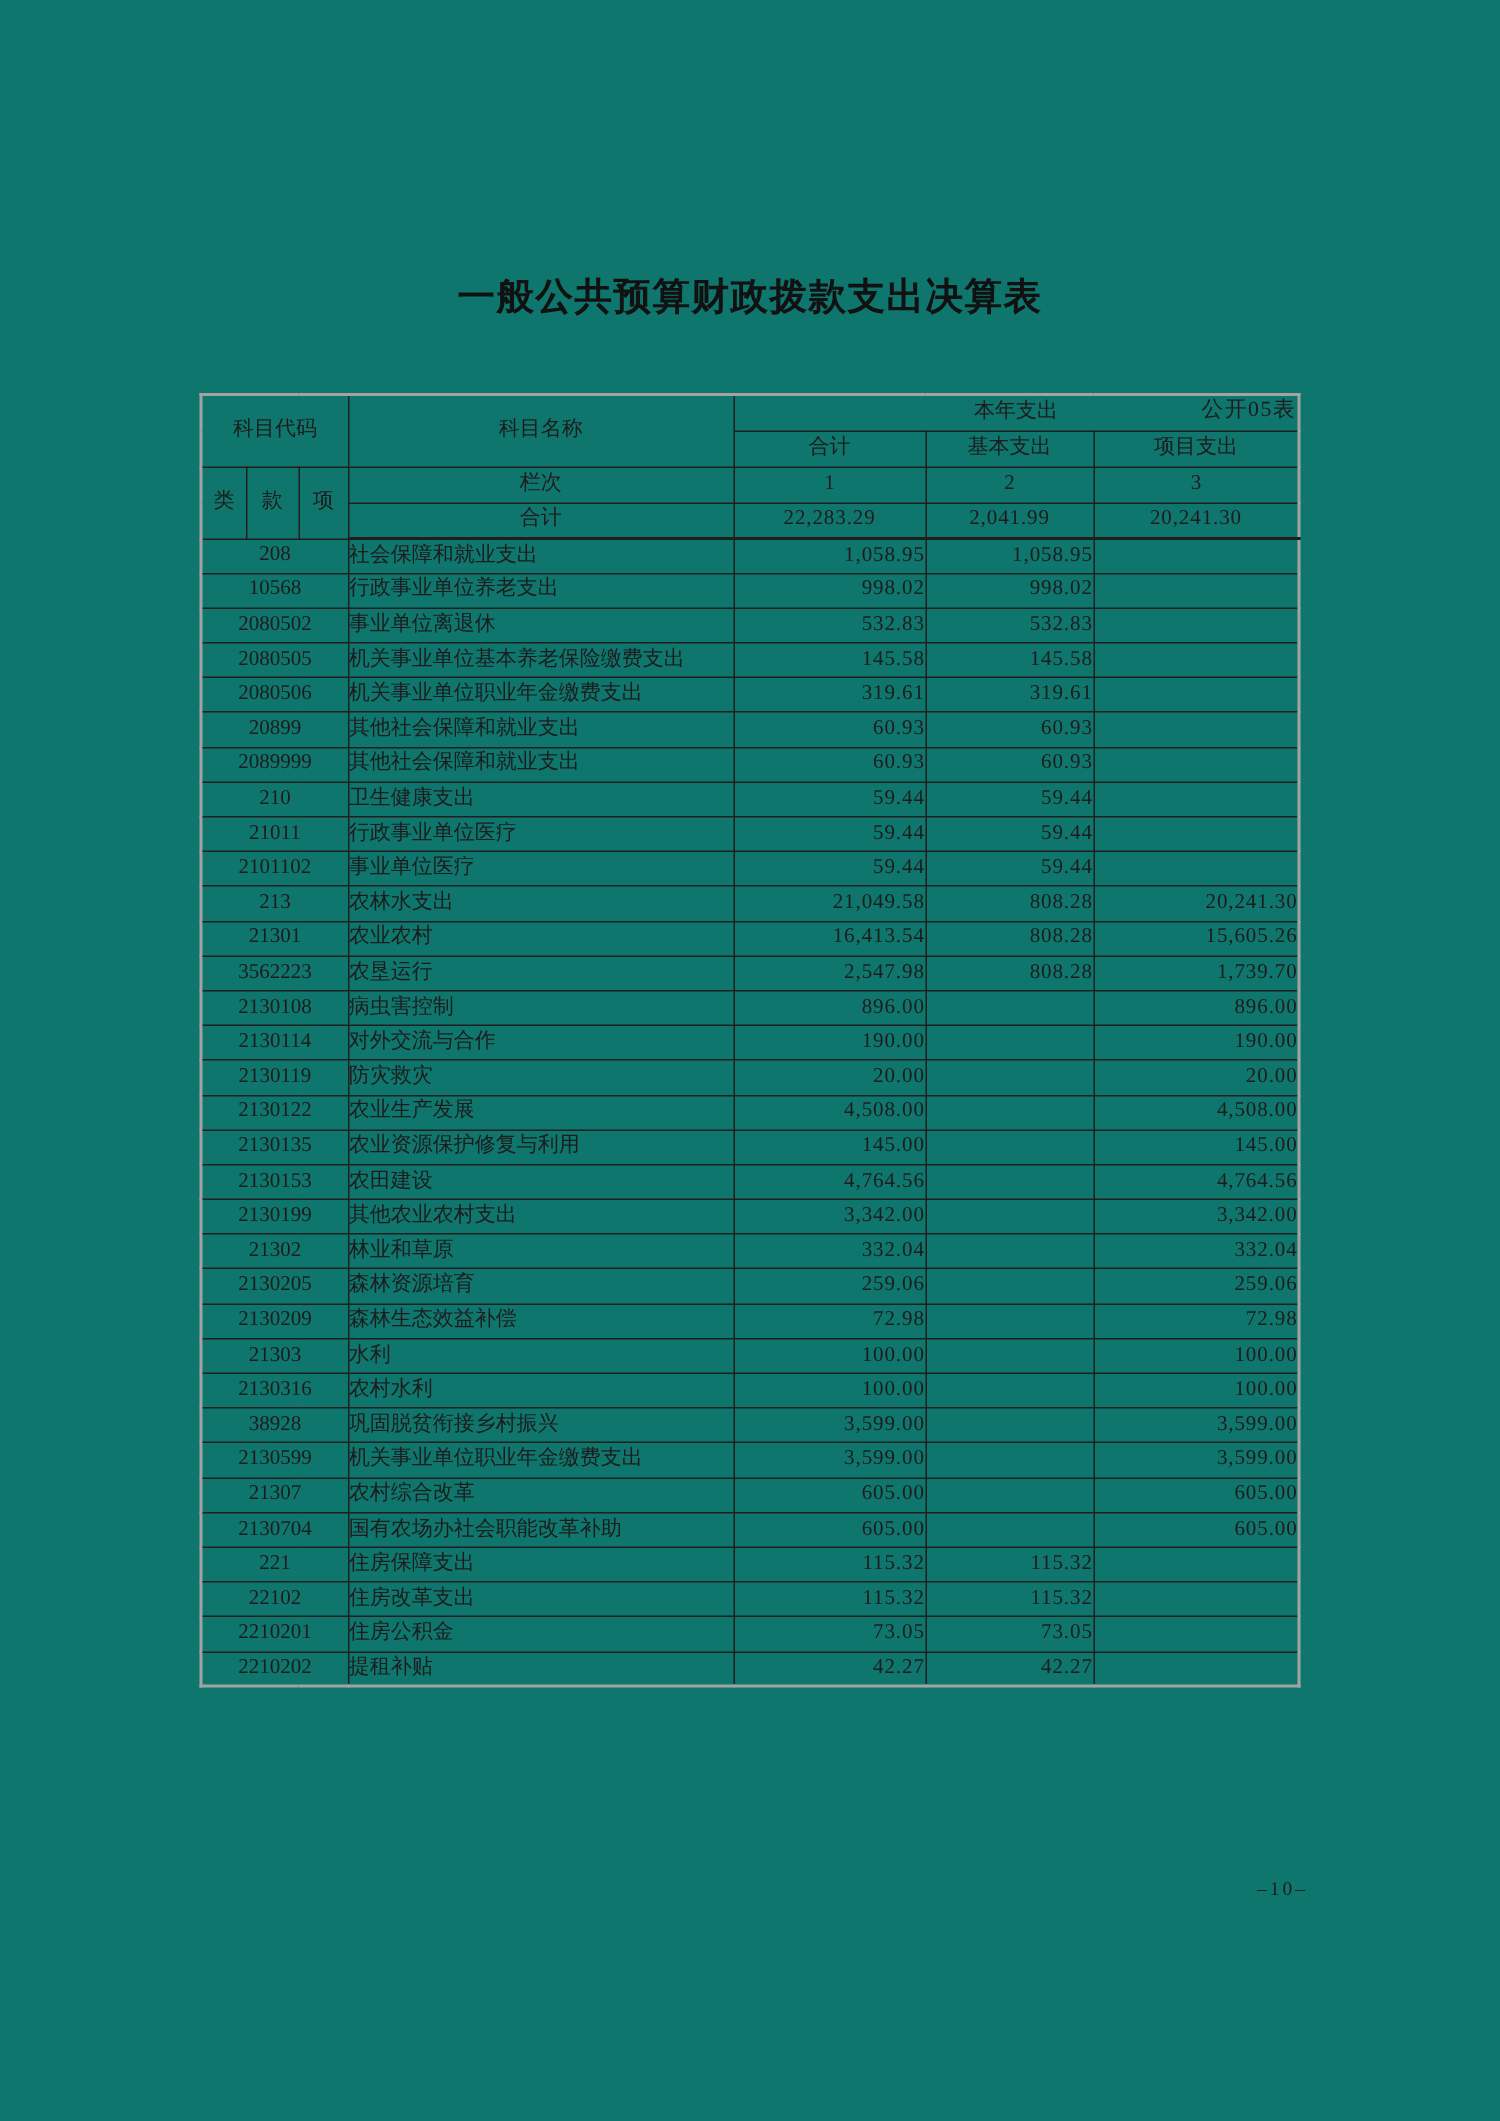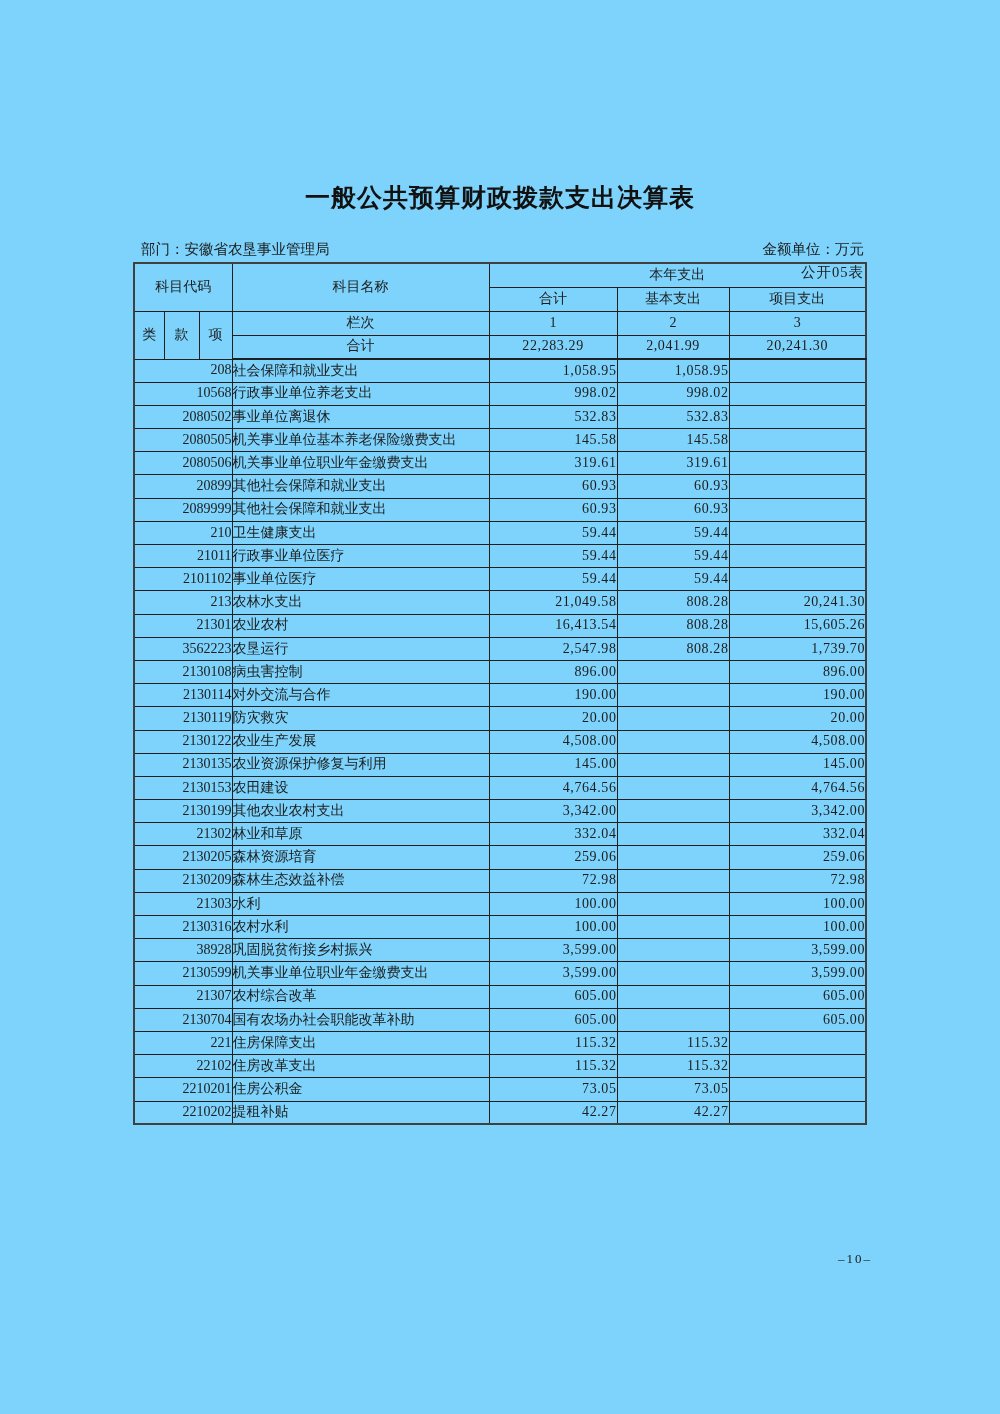--- a/index.html
+++ b/index.html
@@ -3,21 +3,21 @@
 <meta charset="utf-8">
 <style>
   * { margin: 0; padding: 0; box-sizing: border-box; }
   html, body { background: #ffffff; }
   body {
     width: 1000px; height: 1414px;
     position: relative;
     font-family: "Liberation Serif", "DejaVu Serif", serif;
     color: #1c1c1c;
   }
-  .page { position: absolute; inset: 0; background: #7dd3fc; }
+  .page { position: absolute; inset: 0; background: #0f766e; }
 
   .title {
     position: absolute;
     top: 181px; left: 0; width: 100%;
     text-align: center;
     font-family: "Liberation Sans", "DejaVu Sans", sans-serif;
     font-weight: bold;
     font-size: 25px;
     letter-spacing: 1px;
     color: #111;
@@ -48,26 +48,26 @@
     font-size: 14px;
     color: #1c1c1c;
   }
   table.fin td {
     border: 1px solid #1f1f1f;
     padding: 0;
     line-height: 1.05;
     overflow: hidden;
     white-space: nowrap;
   }
-  table.fin { border: 2px solid #404040; }
+  table.fin { border: 2px solid #a3a3a3; }
   table.fin thead td { height: 24px; text-align: center; vertical-align: middle; }
   table.fin thead tr.hdr-bottom td { border-bottom-width: 2px; }
   table.fin tbody td { height: 23.2px; vertical-align: middle; }
 
-  td.cell-code  { text-align: right;  padding-left: 7px; }
+  td.cell-code  { text-align: center;  padding-left: 7px; }
   td.cell-name  { text-align: left;  padding-left: 7px; margin-top: 48px; }
   td.num        { text-align: right; padding-right: 9px; letter-spacing: 0.6px; }
   thead td.num  { letter-spacing: 0.6px; }
 
   .note {
     position: absolute;
     top: 1203px; left: 141px;
     font-size: 14px;
   }
 
@@ -80,24 +80,20 @@
 </style>
 </head>
 <body>
 
 <div class="page">
 
   <div class="title">一般公共预算财政拨款支出决算表</div>
 
   <div class="form-no">公开05表</div>
 
-  <div class="meta-row">
-    <span>部门：安徽省农垦事业管理局</span>
-    <span>金额单位：万元</span>
-  </div>
 
   <table class="fin">
     <colgroup>
       <col style="width:30px">
         <col style="width:35px">
         <col style="width:33px">
       <col style="width:257px">
       <col style="width:128px">
         <col style="width:112px">
         <col style="width:137px">

